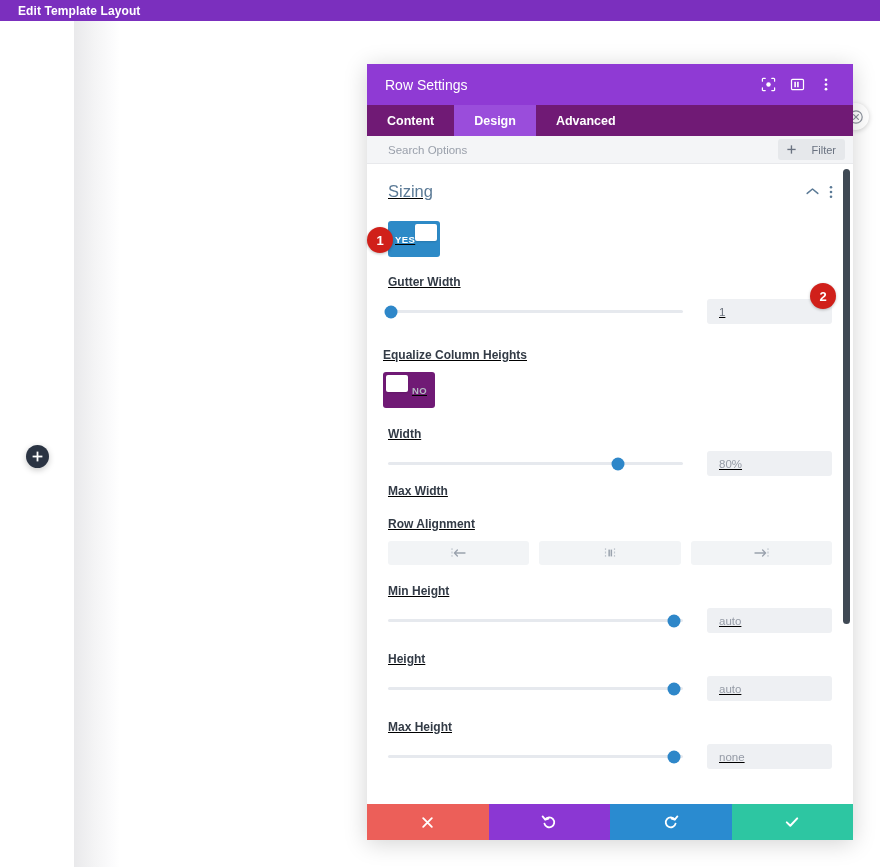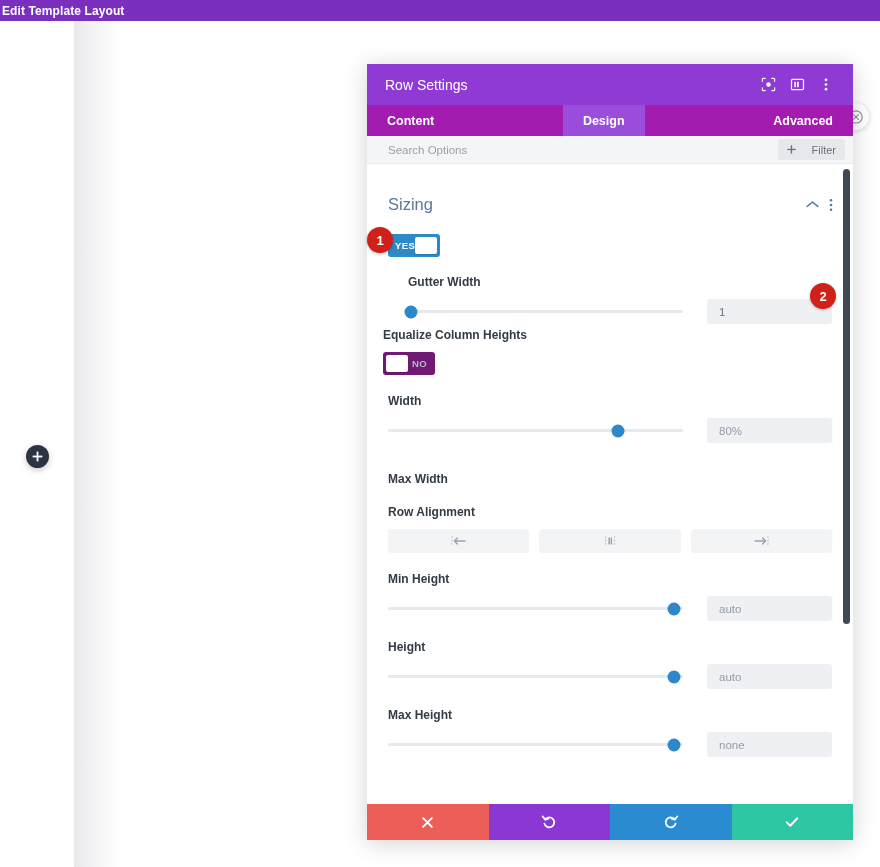--- a/index.html
+++ b/index.html
@@ -18,21 +18,21 @@
     top: 0; left: 0;
     width: 880px; height: 21px;
     background: #7b2fbe;
     display: flex;
     align-items: center;
   }
   #admin-bar .title {
     color: #ffffff;
     font-size: 12px;
     font-weight: bold;
-    margin-left: 2px;
+    margin-left: 18px;
     letter-spacing: 0.1px;
   }
 
   
   #canvas {
     position: absolute;
     top: 21px; left: 0;
     width: 880px; height: 846px;
     background: #ffffff;
   }
@@ -110,24 +110,23 @@
   .hicon {
     width: 22px; height: 22px;
     display: flex; align-items: center; justify-content: center;
     margin-left: 7px;
     cursor: pointer;
   }
 
   
   #modal-tabs {
     height: 31px;
-    background: #a21caf;
+    background: #701a75;
     display: flex;
     flex: none;
-    justify-content: space-between;
   }
   .tab {
     height: 31px;
     padding: 0 20px;
     display: flex;
     align-items: center;
     justify-content: center;
     color: #ffffff;
     font-size: 12.5px;
     font-weight: bold;
@@ -167,22 +166,23 @@
 
   
   #modal-body {
     flex: 1;
     background: #ffffff;
     position: relative;
     overflow: hidden;
   }
   #scroll-content {
     position: absolute;
-    top: 13px; left: 0; right: 0;
+    top: 0; left: 0; right: 0;
     padding: 0 0 0 0;
+    text-decoration: underline;
   }
 
   .section-head {
     display: flex;
     align-items: center;
     padding: 18px 20px 8px 21px;
   }
   .section-head .stitle {
     flex: 1;
     font-size: 16.5px;
@@ -199,21 +199,21 @@
   .field { padding: 0 21px; margin-top: 12px; }
   .flabel {
     font-size: 12px;
     color: #333b46;
     font-weight: bold;
     margin-bottom: 10px;
   }
 
   
   .toggle {
-    width: 52px; height: 23px;
+    width: 52px; height: 36px;
     border-radius: 3px;
     display: flex;
     align-items: center;
     position: relative;
   }
   .toggle.on { background: #2d8ac7; justify-content: flex-start; }
   .toggle.off { background: #701a75; justify-content: flex-end; }
   .toggle .tlabel {
     font-size: 9.5px;
     font-weight: bold;
@@ -432,53 +432,53 @@
         </span>
       </div>
 
       <div class="field">
         <div class="toggle on">
           <span class="tlabel">YES</span>
           <span class="knob"></span>
         </div>
       </div>
 
-      <div class="field" style="margin-top:18px;margin-left:20px;">
+      <div class="field" style="margin-top:18px;">
         <div class="flabel">Gutter Width</div>
         <div class="slider-row">
           <div class="slider-wrap">
             <div class="track">
               <span class="knob-dot" style="left:1%;"></span>
             </div>
           </div>
           <div class="val-input filled">1</div>
         </div>
       </div>
 
-      <div class="field" style="margin-top:4px;padding-left:16px;">
+      <div class="field" style="margin-top:24px;padding-left:16px;">
         <div class="flabel">Equalize Column Heights</div>
         <div class="toggle off">
           <span class="tlabel">NO</span>
           <span class="knob"></span>
         </div>
       </div>
 
       <div class="field" style="margin-top:19px;">
         <div class="flabel">Width</div>
         <div class="slider-row">
           <div class="slider-wrap">
             <div class="track">
               <span class="knob-dot" style="left:78%;"></span>
             </div>
           </div>
           <div class="val-input">80%</div>
         </div>
       </div>
 
-      <div class="field" style="margin-top:29px;">
+      <div class="field" style="margin-top:8px;">
         <div class="flabel">Max Width</div>
       </div>
 
       <div class="field" style="margin-top:19px;">
         <div class="flabel">Row Alignment</div>
         <div class="align-row">
           <div class="align-btn">
             <svg width="18" height="12" viewBox="0 0 18 12">
               <path d="M2 1.2 V10.8" stroke="#c2c8d0" stroke-width="1.2" stroke-dasharray="1.8 1.6"></path>
               <path d="M15 6 H4.4 M7.4 3 L4.4 6 L7.4 9" fill="none" stroke="#9aa2ad" stroke-width="1.3" stroke-linecap="round" stroke-linejoin="round"></path>

